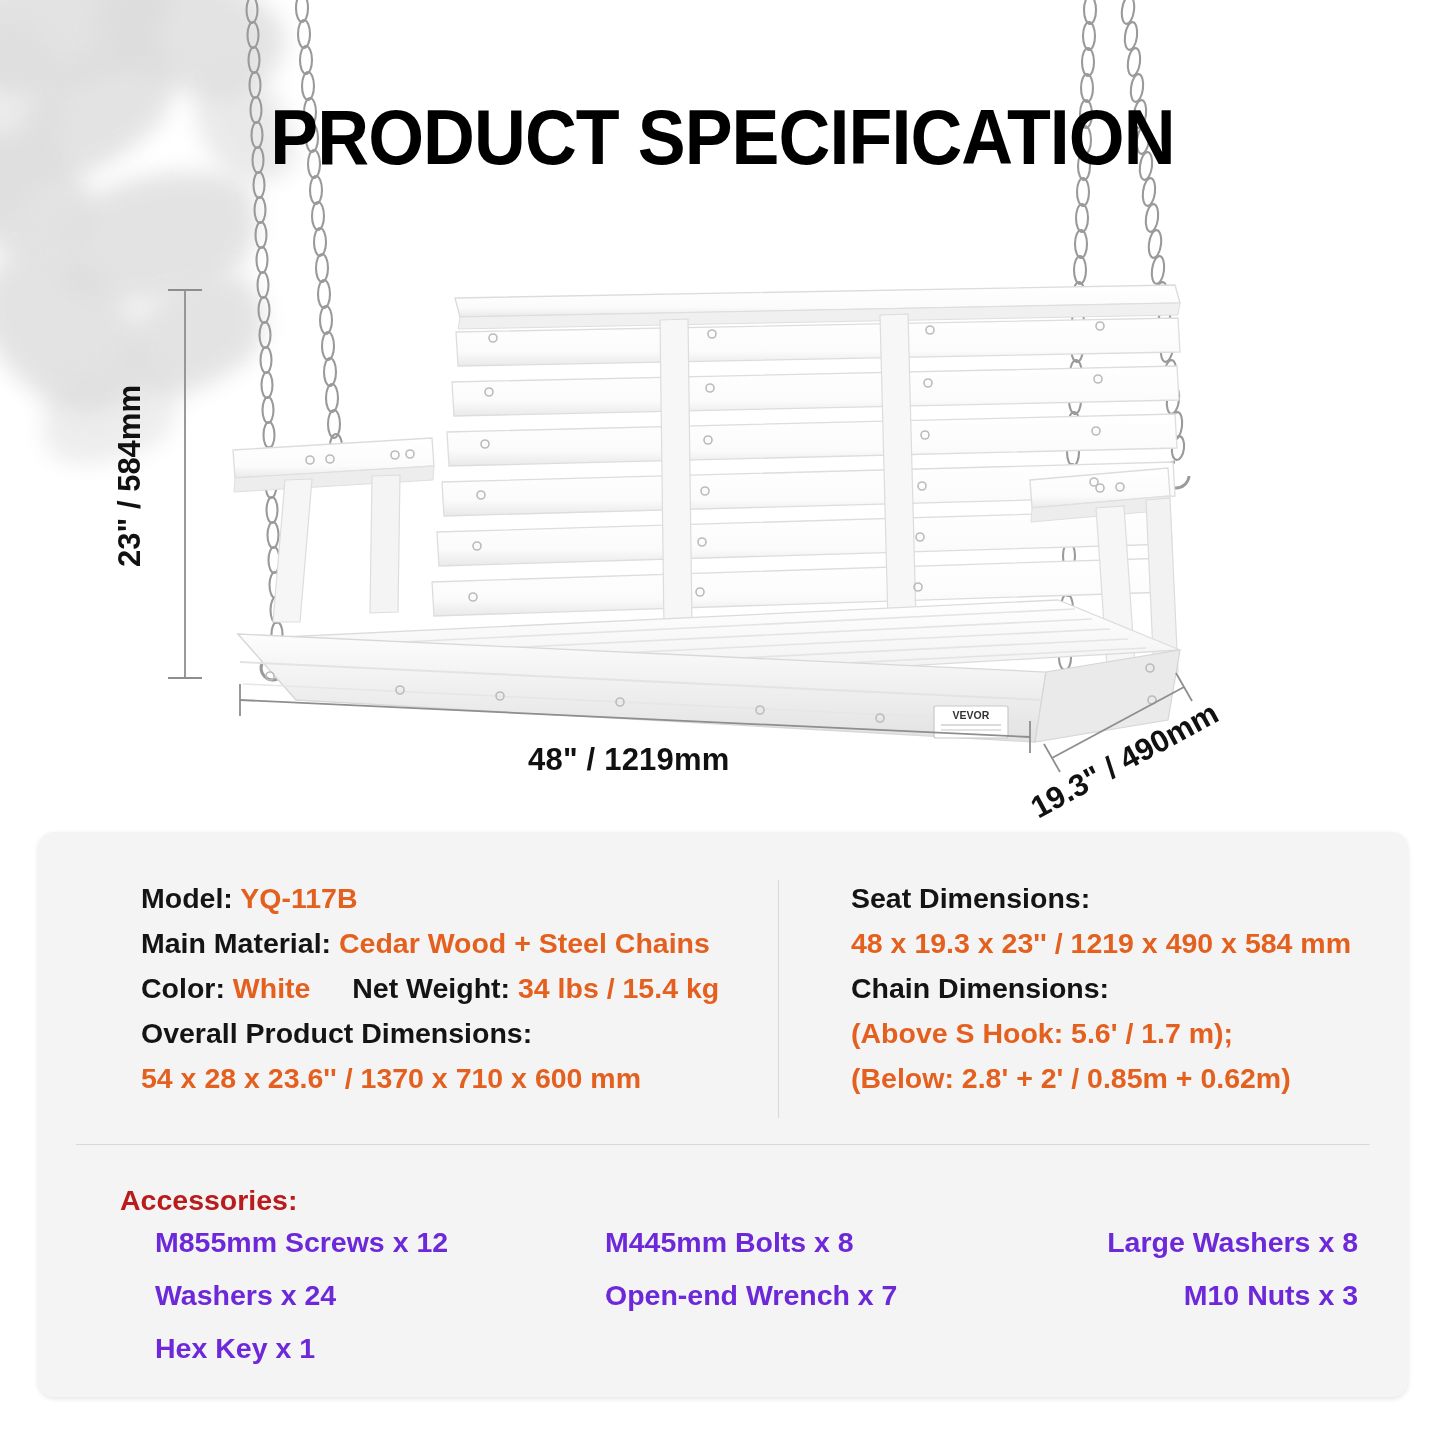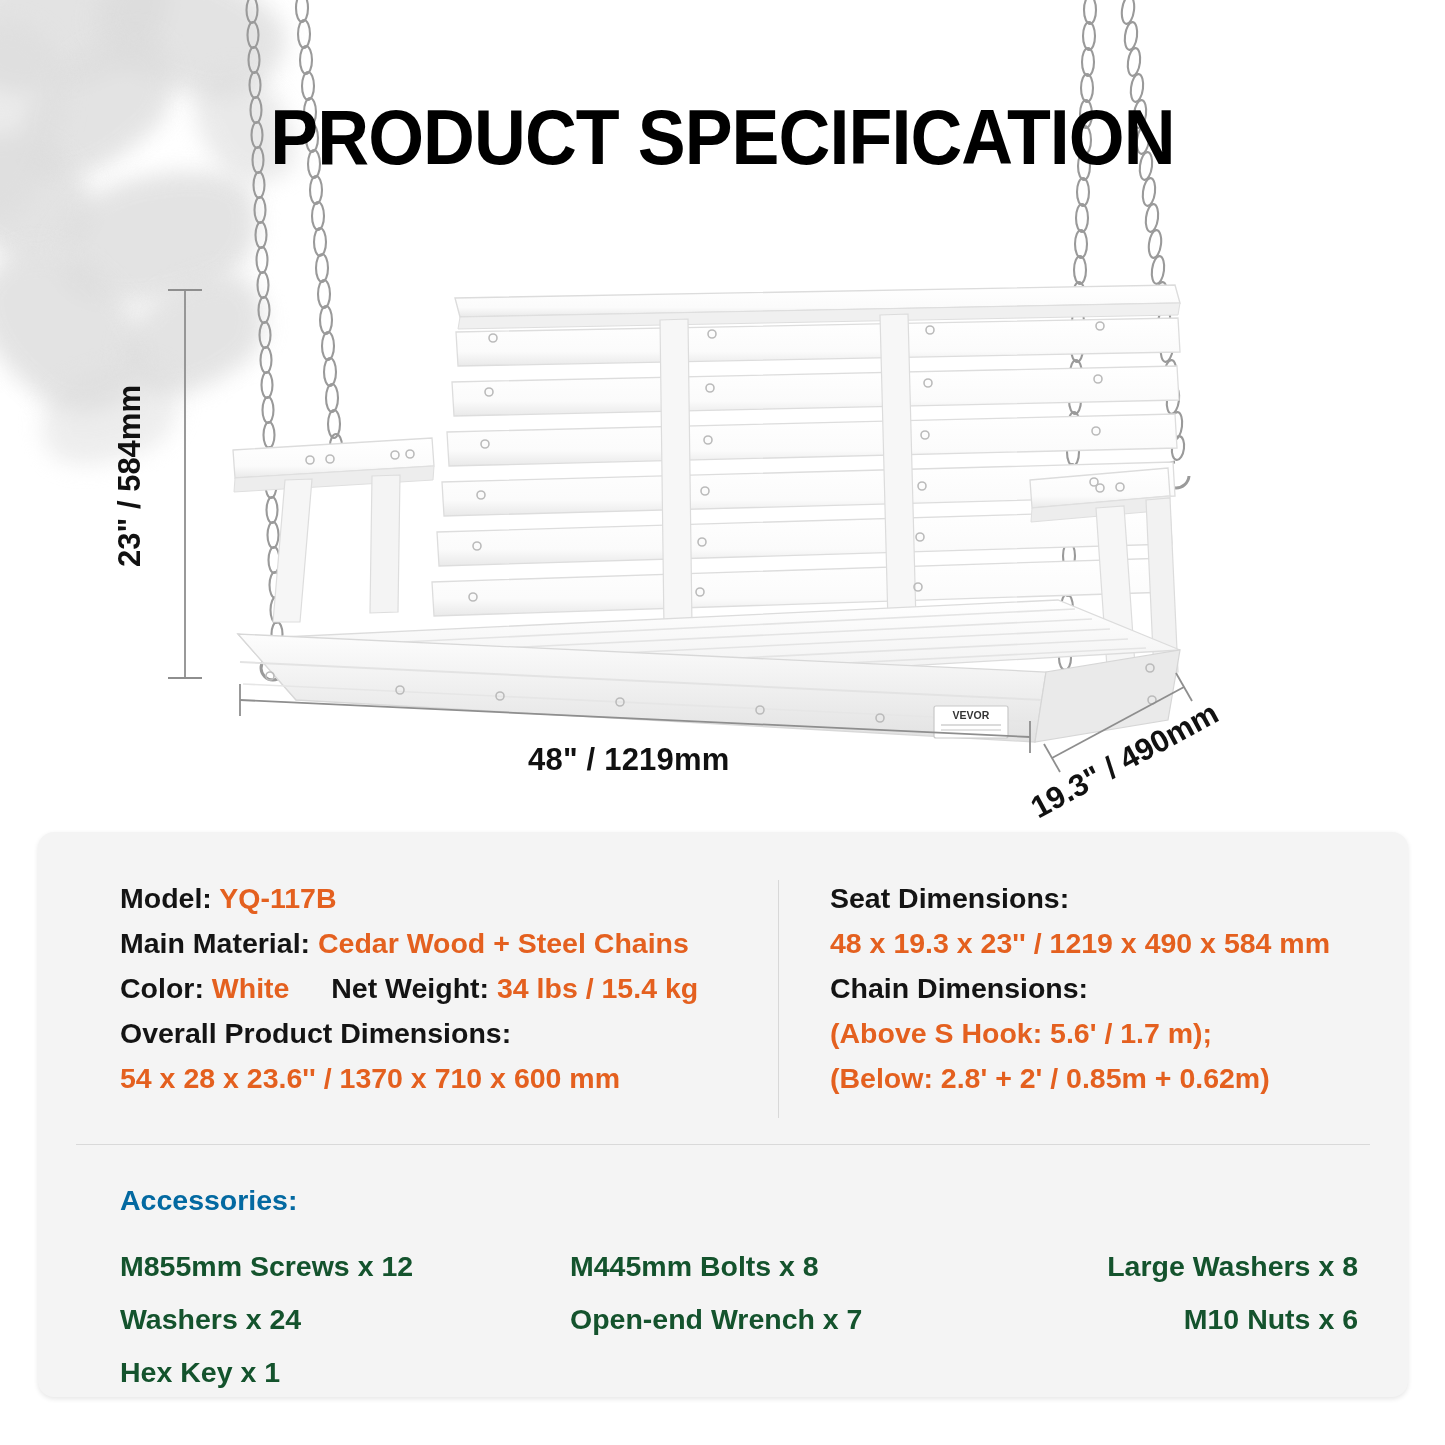--- a/index.html
+++ b/index.html
@@ -87,35 +87,36 @@
   .col-left  { left: 82px;  top: 44px; width: 640px; }
   .col-right { left: 792px; top: 44px; width: 560px; }
 
   .spec-line {
     font-family: "Liberation Sans Narrow", "Liberation Sans", sans-serif;
     font-weight: 700;
     font-size: 28.5px;
     line-height: 45px;
     color: #141414;
     white-space: nowrap;
+    margin-left: 21px;
   }
   .spec-line .val { color: #E4601F; }
   .spec-line .lbl { color: #141414; }
   .gap { display: inline-block; width: 26px; }
 
   
   .acc { position: absolute; left: 82px; top: 352px; right: 50px; }
   .acc-title {
     font-family: "Liberation Sans Narrow", "Liberation Sans", sans-serif;
-    font-weight: 700; font-size: 28.5px; color: #0369a1; margin-bottom: 28px;
+    font-weight: 700; font-size: 28.5px; color: #b91c1c; margin-bottom: 4px;
   }
   .acc-grid { display: grid; grid-template-columns: 450px 440px auto; row-gap: 11px; }
   .acc-item {
     font-family: "Liberation Sans Narrow", "Liberation Sans", sans-serif;
-    font-weight: 700; font-size: 28.5px; line-height: 42px; color: #14532d; white-space: nowrap;
+    font-weight: 700; font-size: 28.5px; line-height: 42px; color: #6d28d9; white-space: nowrap; margin-left: 35px;
   }
   .acc-c3 { text-align: right; padding-left: 20px; }
 </style>
 </head>
 <body>
 
 <div id="page">
 
   <div class="shadow-layer">
     <div class="leaf lf1"></div>
@@ -431,19 +432,19 @@
     <div class="hdivider"></div>
 
     <div class="acc">
       <div class="acc-title">Accessories:</div>
       <div class="acc-grid">
         <div class="acc-item">M855mm Screws x 12</div>
         <div class="acc-item">M445mm Bolts x 8</div>
         <div class="acc-item acc-c3">Large Washers x 8</div>
         <div class="acc-item">Washers x 24</div>
         <div class="acc-item">Open-end Wrench x 7</div>
-        <div class="acc-item acc-c3">M10 Nuts x 6</div>
+        <div class="acc-item acc-c3">M10 Nuts x 3</div>
         <div class="acc-item">Hex Key x 1</div>
       </div>
     </div>
   </div>
 
 </div>
 
 </body></html>

